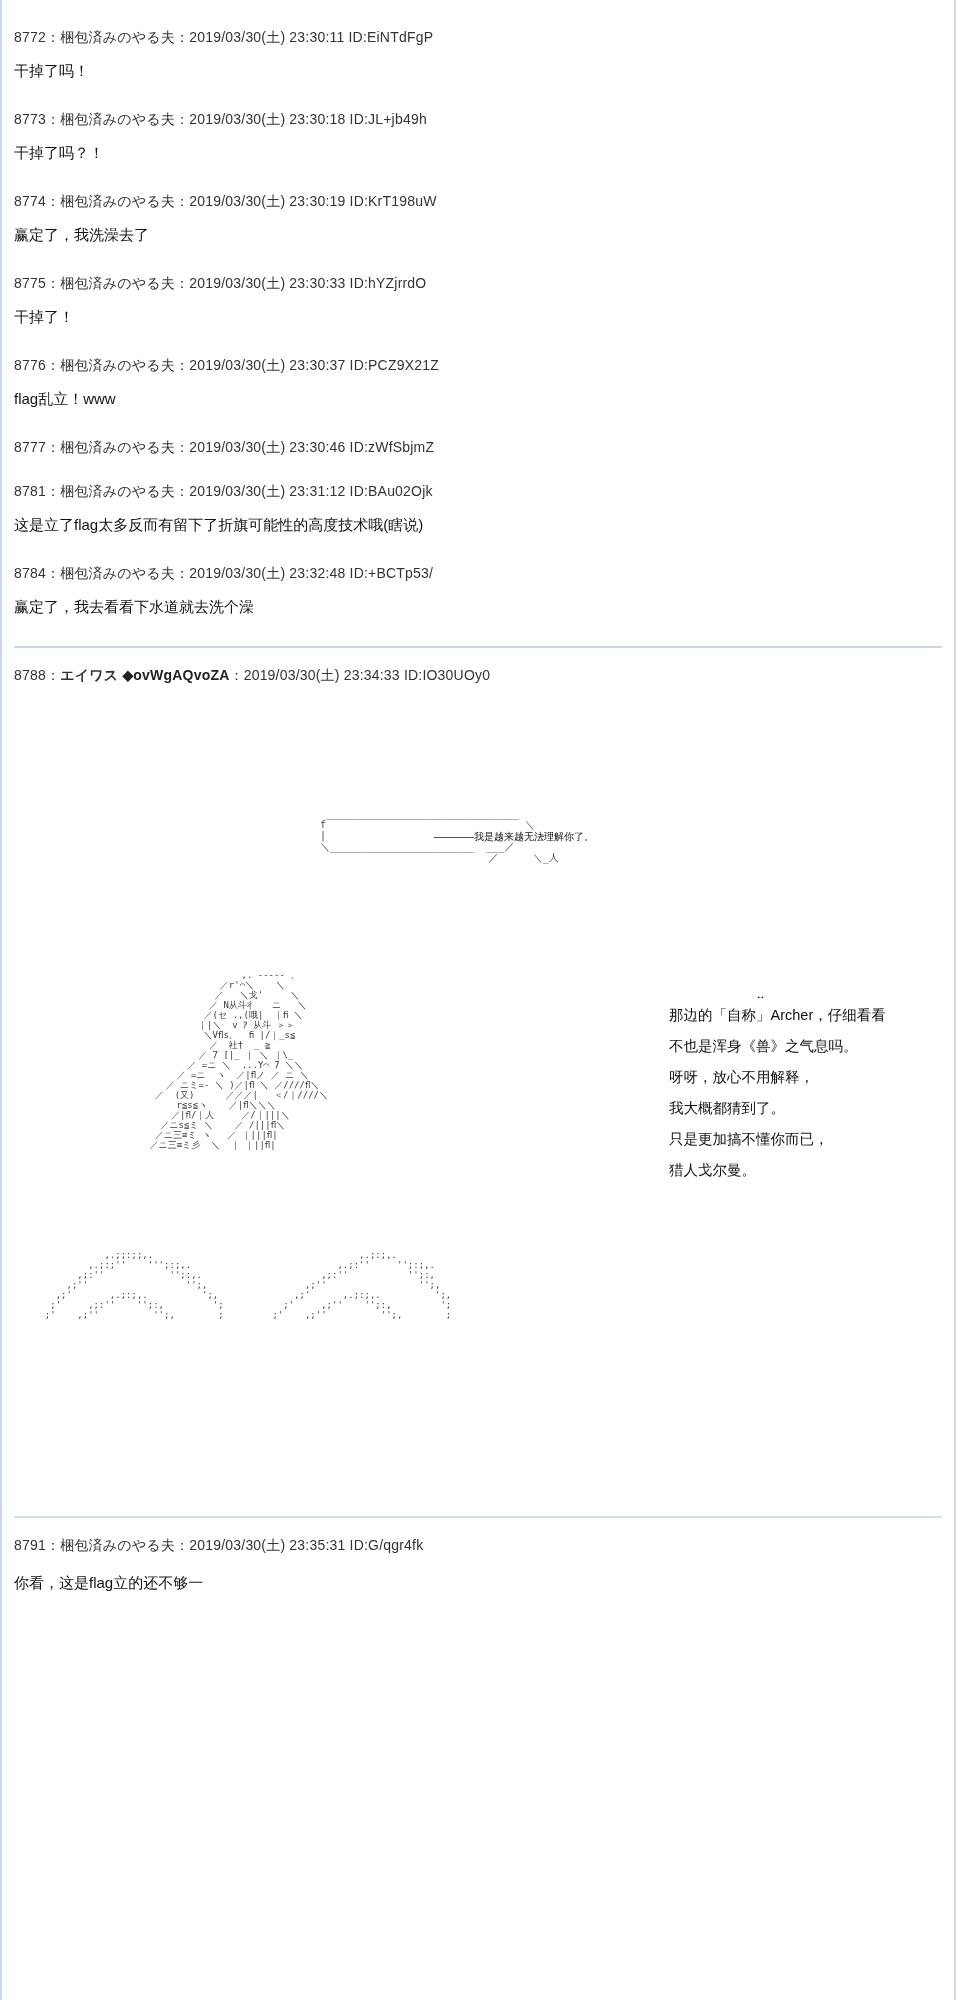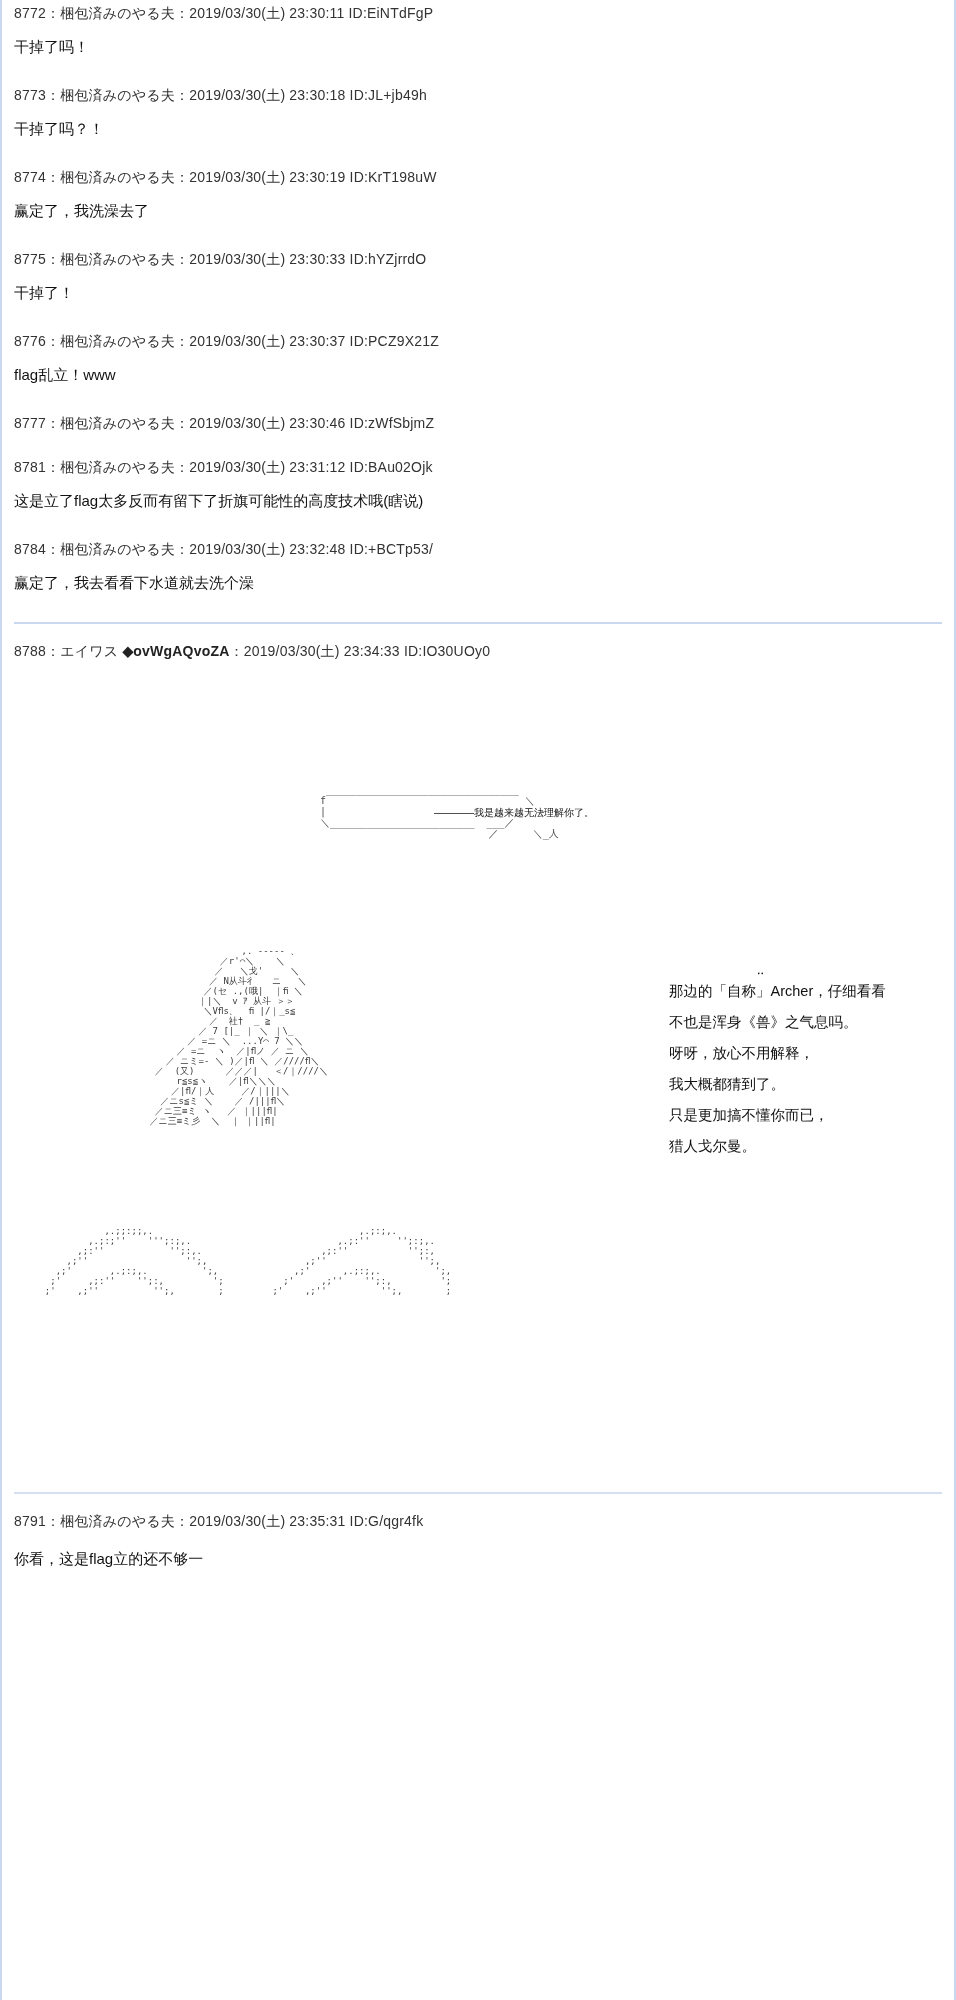--- a/index.html
+++ b/index.html
@@ -24,36 +24,36 @@
     position: absolute;
     top: 0;
     bottom: 0;
     width: 2px;
     background: #c8d8f0;
   }
   .edge-left { left: 0; }
   .edge-right { right: 0; }
 
   .thread {
-    padding: 4px 14px 0 14px;
+    padding: 28px 14px 0 14px;
   }
   .post {
     margin: 0 0 26px 0;
   }
   .post-head {
     font-size: 14px;
     line-height: 18px;
     color: #333333;
     white-space: nowrap;
     letter-spacing: 0.2px;
   }
   .post-head .num { color: #333333; }
   .post-head .sep { color: #333333; }
   .post-head .name { color: #333333; }
-  .post-head .name.trip { font-weight: normal; margin-top: 32px; }
+  .post-head .name.trip { font-weight: bold; margin-top: 32px; }
   .post-head .trip-code { color: #222222; font-weight: bold; }
   .post-head .date { color: #333333; }
   .post-head .uid { color: #333333; }
   .post-body {
     font-size: 15px;
     line-height: 26px;
     color: #111111;
     margin-top: 12px;
     white-space: pre-wrap;
   }

